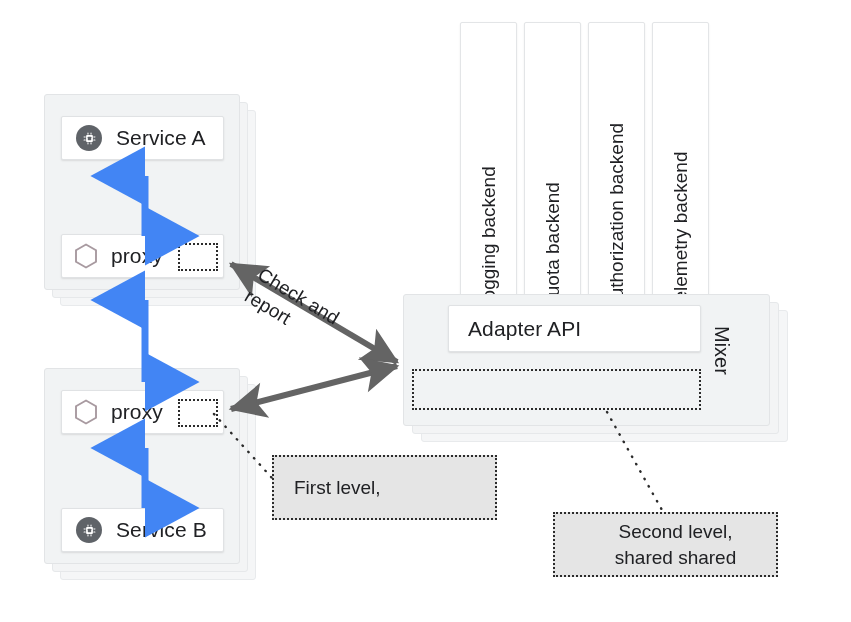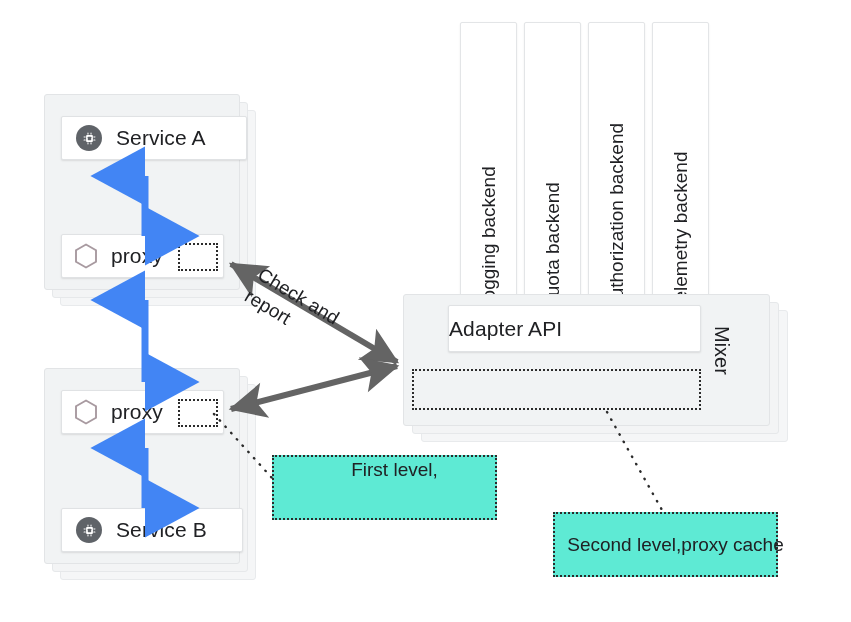--- a/index.html
+++ b/index.html
@@ -111,23 +111,23 @@
     position: absolute;
     border: 2px dotted #2b2b2b;
     box-sizing: border-box;
   }
 
   
   .callout {
     position: absolute;
     border: 2px dotted #2b2b2b;
     box-sizing: border-box;
-    background: #5eead4;
+    background: #e5e5e5;
     display: flex;
-    flex-direction: row;
+    flex-direction: column;
     justify-content: center;
     padding-left: 20px;
   }
   .callout-line {
     font-size: 19px;
     line-height: 26px;
     color: #202124;
     white-space: nowrap;
   }
 
@@ -174,35 +174,35 @@
     <div class="vtext-wrap">
       <span class="vtext-inner">Telemetry backend</span>
     </div>
   </div>
 
   <div class="stack" style="left:403px; top:294px; width:385px; height:148px;">
     <div class="sheet back2" style="left:18px; top:16px; width:367px; height:132px;"></div>
     <div class="sheet back1" style="left:9px; top:8px; width:367px; height:132px;"></div>
     <div class="sheet front" style="left:0px; top:0px; width:367px; height:132px;"></div>
 
-    <div class="card" style="left:45px; top:11px; width:253px; height:47px; ">
+    <div class="card" style="left:45px; top:11px; width:253px; height:47px; padding-left:19px;">
       <span class="card-label">Adapter API</span>
     </div>
 
     <div class="shared-cache" style="left:9px; top:75px; width:289px; height:41px;"></div>
 
     <span class="mixer-label" style="left:307px; top:32px;">Mixer</span>
   </div>
 
   <div class="stack" style="left:44px; top:94px; width:220px; height:220px;">
     <div class="sheet back2" style="left:16px; top:16px; width:196px; height:196px;"></div>
     <div class="sheet back1" style="left:8px; top:8px; width:196px; height:196px;"></div>
     <div class="sheet front" style="left:0px; top:0px; width:196px; height:196px;"></div>
 
-    <div class="card" style="left:17px; top:22px; width:186px; height:44px; padding-left:14px;">
+    <div class="card" style="left:17px; top:22px; width:163px; height:44px; padding-left:14px;">
       <span class="svc-icon">
         <svg width="17" height="17" viewBox="0 0 24 24" aria-hidden="true">
           <rect x="7.2" y="7.2" width="9.6" height="9.6" rx="1.3" fill="#ffffff"></rect>
           <rect x="9.6" y="9.6" width="4.8" height="4.8" rx="0.7" fill="#5f6368"></rect>
           <g fill="#ffffff">
             <rect x="9.1" y="3.6" width="1.5" height="3.1" rx="0.6"></rect>
             <rect x="13.4" y="3.6" width="1.5" height="3.1" rx="0.6"></rect>
             <rect x="9.1" y="17.3" width="1.5" height="3.1" rx="0.6"></rect>
             <rect x="13.4" y="17.3" width="1.5" height="3.1" rx="0.6"></rect>
             <rect x="3.6" y="9.1" width="3.1" height="1.5" rx="0.6"></rect>
@@ -230,21 +230,21 @@
     <div class="sheet front" style="left:0px; top:0px; width:196px; height:196px;"></div>
 
     <div class="card" style="left:17px; top:22px; width:163px; height:44px; padding-left:11px;">
       <svg class="hex-icon" viewBox="0 0 26 28">
         <polygon points="13,2.5 23,8.2 23,19.8 13,25.5 3,19.8 3,8.2" fill="none" stroke="#a89aa0" stroke-width="1.9"></polygon>
       </svg>
       <span class="card-label" style="margin-left:12px;">proxy</span>
       <span class="mini-cache" style="left:116px; top:8px; width:40px; height:28px;"></span>
     </div>
 
-    <div class="card" style="left:17px; top:140px; width:182px; height:44px; padding-left:14px;">
+    <div class="card" style="left:17px; top:140px; width:163px; height:44px; padding-left:14px;">
       <span class="svc-icon">
         <svg width="17" height="17" viewBox="0 0 24 24" aria-hidden="true">
           <rect x="7.2" y="7.2" width="9.6" height="9.6" rx="1.3" fill="#ffffff"></rect>
           <rect x="9.6" y="9.6" width="4.8" height="4.8" rx="0.7" fill="#5f6368"></rect>
           <g fill="#ffffff">
             <rect x="9.1" y="3.6" width="1.5" height="3.1" rx="0.6"></rect>
             <rect x="13.4" y="3.6" width="1.5" height="3.1" rx="0.6"></rect>
             <rect x="9.1" y="17.3" width="1.5" height="3.1" rx="0.6"></rect>
             <rect x="13.4" y="17.3" width="1.5" height="3.1" rx="0.6"></rect>
             <rect x="3.6" y="9.1" width="3.1" height="1.5" rx="0.6"></rect>
@@ -257,21 +257,21 @@
       <span class="card-label" style="margin-left:14px;">Service B</span>
     </div>
   </div>
 
   <div class="callout" style="left:272px; top:455px; width:225px; height:65px;">
     <span class="callout-line">First level,</span>
   </div>
 
   <div class="callout" style="left:553px; top:512px; width:225px; height:65px;align-items:center;">
     <span class="callout-line">Second level,</span>
-    <span class="callout-line">proxy cache</span>
+    <span class="callout-line">shared shared</span>
   </div>
 
   <svg class="overlay" viewBox="0 0 851 622">
     <defs>
       <marker id="blueUp" markerWidth="9" markerHeight="9" refX="4.5" refY="8.4" orient="auto" markerUnits="strokeWidth">
         <path d="M4.5,0.6 L8.7,8.4 L0.3,8.4 Z" fill="#4285f4"></path>
       </marker>
       <marker id="blueDown" markerWidth="9" markerHeight="9" refX="4.5" refY="0.6" orient="auto" markerUnits="strokeWidth">
         <path d="M4.5,8.4 L0.3,0.6 L8.7,0.6 Z" fill="#4285f4"></path>
       </marker>

